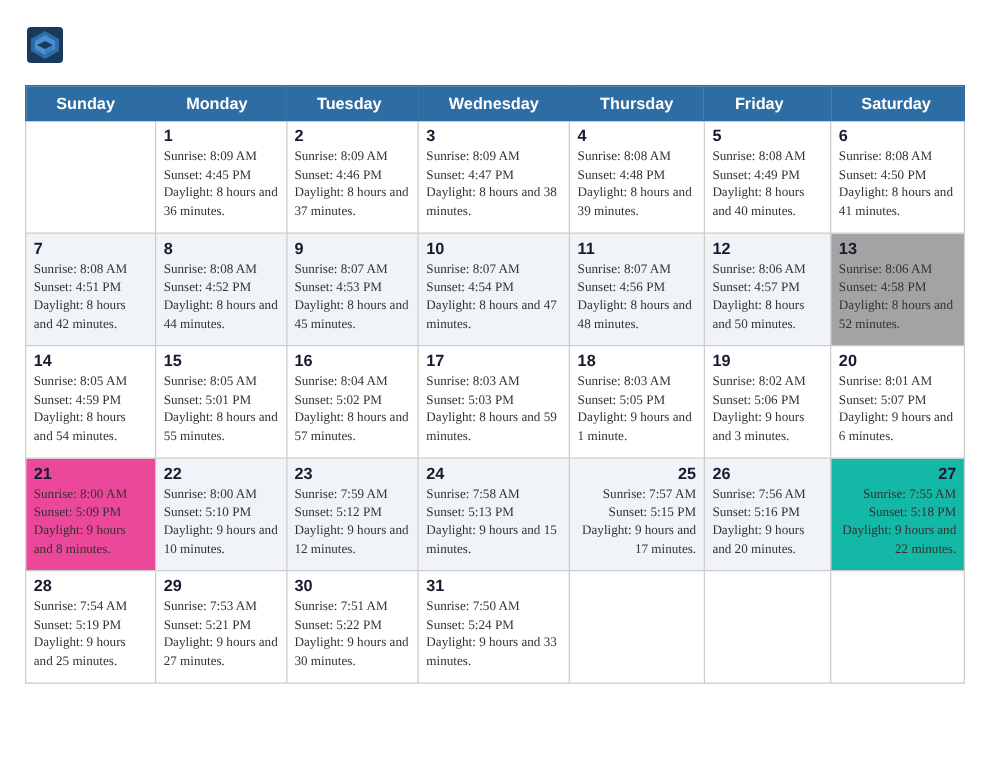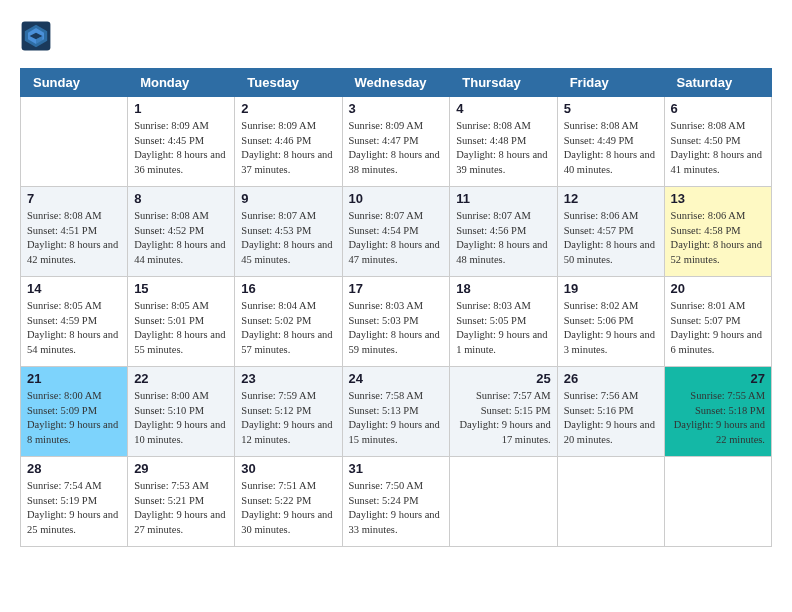--- a/index.html
+++ b/index.html
@@ -38,21 +38,21 @@
       color: #333;
     }
     .calendar {
       width: 100%;
       border-collapse: collapse;
       font-size: 11px;
     }
     .calendar th {
       background: #2e6da4;
       color: #fff;
-      padding: 6px 12px;
+      padding: 6px 24px;
       text-align: left;
       font-size: 13px;
       font-weight: bold;
       border: 1px solid #2e6da4;
     }
     .calendar td {
       border: 1px solid #ccc;
       padding: 4px 6px;
       vertical-align: top;
       width: 108px;
@@ -183,21 +183,21 @@
         <div class="day-info">
           Sunrise: 8:07 AM<br>Sunset: 4:56 PM<br>Daylight: 8 hours and 48 minutes.
         </div>
         </td>
         <td style="background: rgb(240, 244, 248);">
           <div class="day-number">12</div>
         <div class="day-info">
           Sunrise: 8:06 AM<br>Sunset: 4:57 PM<br>Daylight: 8 hours and 50 minutes.
         </div>
         </td>
-        <td style="background: #fef9c3;">
+        <td style="background: #a3a3a3;">
           <div class="day-number">13</div>
         <div class="day-info">
           Sunrise: 8:06 AM<br>Sunset: 4:58 PM<br>Daylight: 8 hours and 52 minutes.
         </div>
         </td>
       </tr>
       <tr>
         <td>
           <div class="day-number">14</div>
         <div class="day-info">
@@ -235,21 +235,21 @@
         </div>
         </td>
         <td>
           <div class="day-number">20</div>
         <div class="day-info">
           Sunrise: 8:01 AM<br>Sunset: 5:07 PM<br>Daylight: 9 hours and 6 minutes.
         </div>
         </td>
       </tr>
       <tr>
-        <td style="background: #7dd3fc; margin-top: 28px;">
+        <td style="background: #ec4899; margin-top: 28px;">
           <div class="day-number">21</div>
         <div class="day-info">
           Sunrise: 8:00 AM<br>Sunset: 5:09 PM<br>Daylight: 9 hours and 8 minutes.
         </div>
         </td>
         <td style="background: rgb(240, 244, 248);">
           <div class="day-number">22</div>
         <div class="day-info">
           Sunrise: 8:00 AM<br>Sunset: 5:10 PM<br>Daylight: 9 hours and 10 minutes.
         </div>

